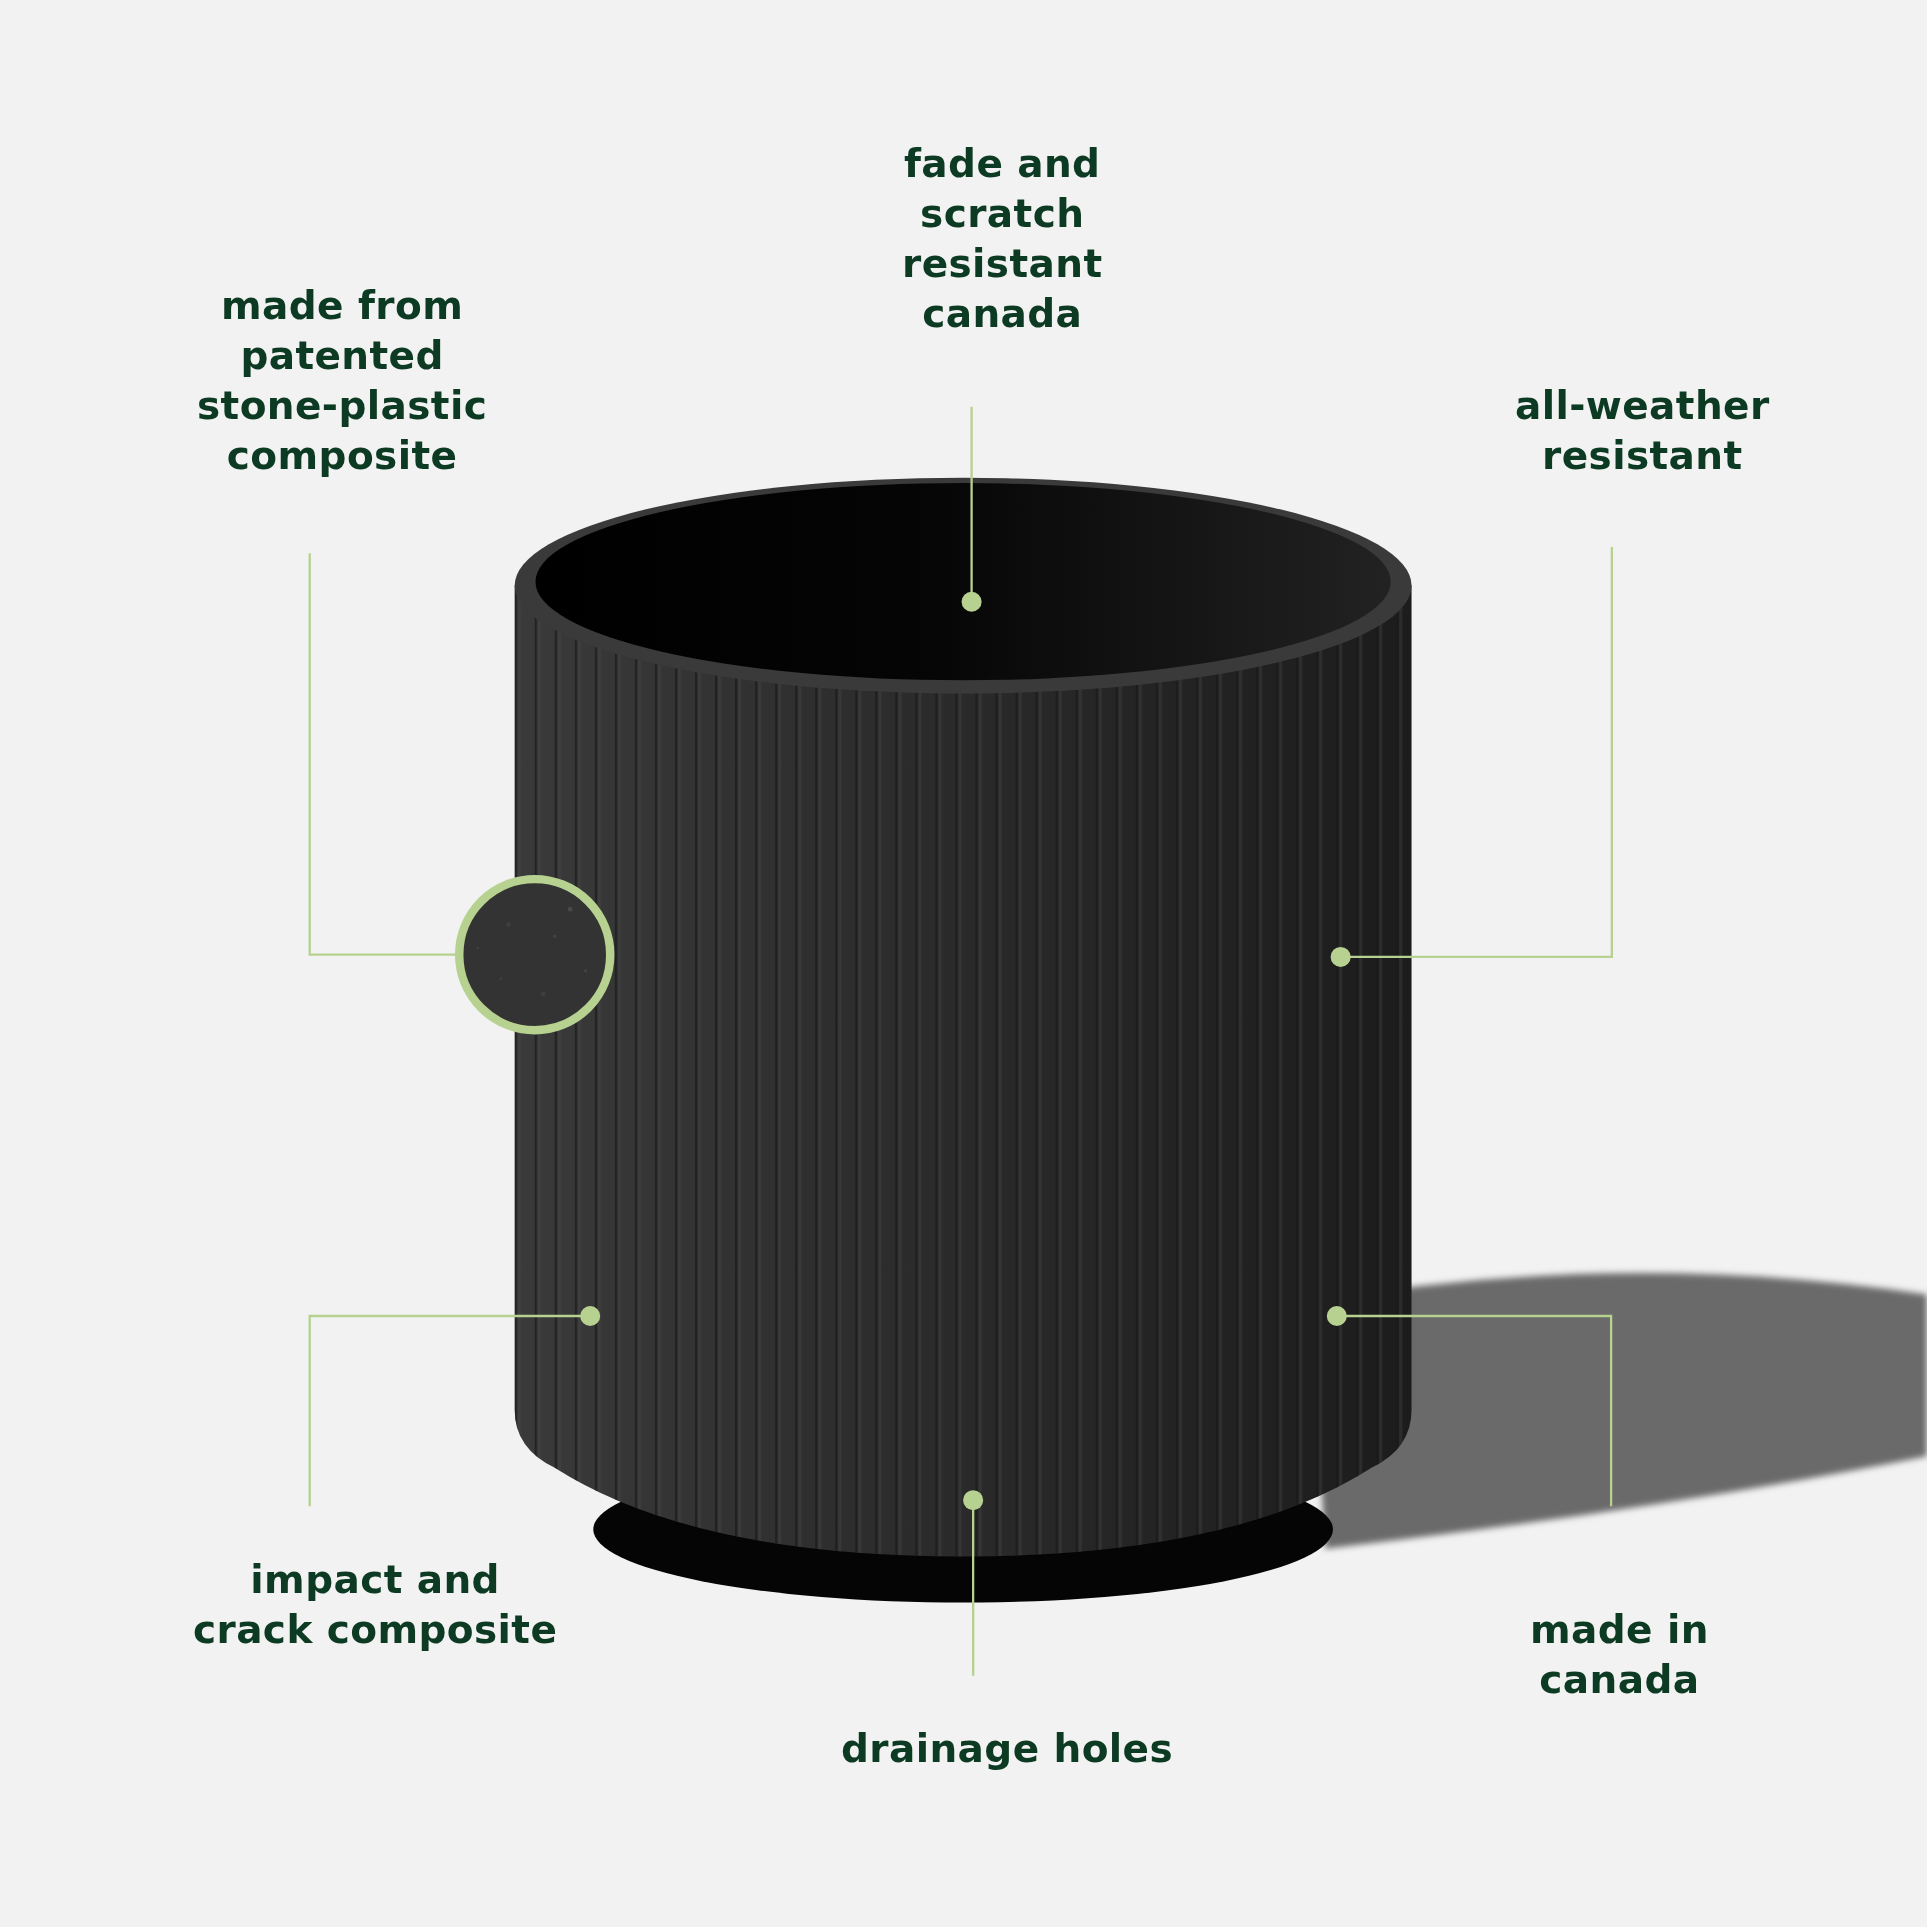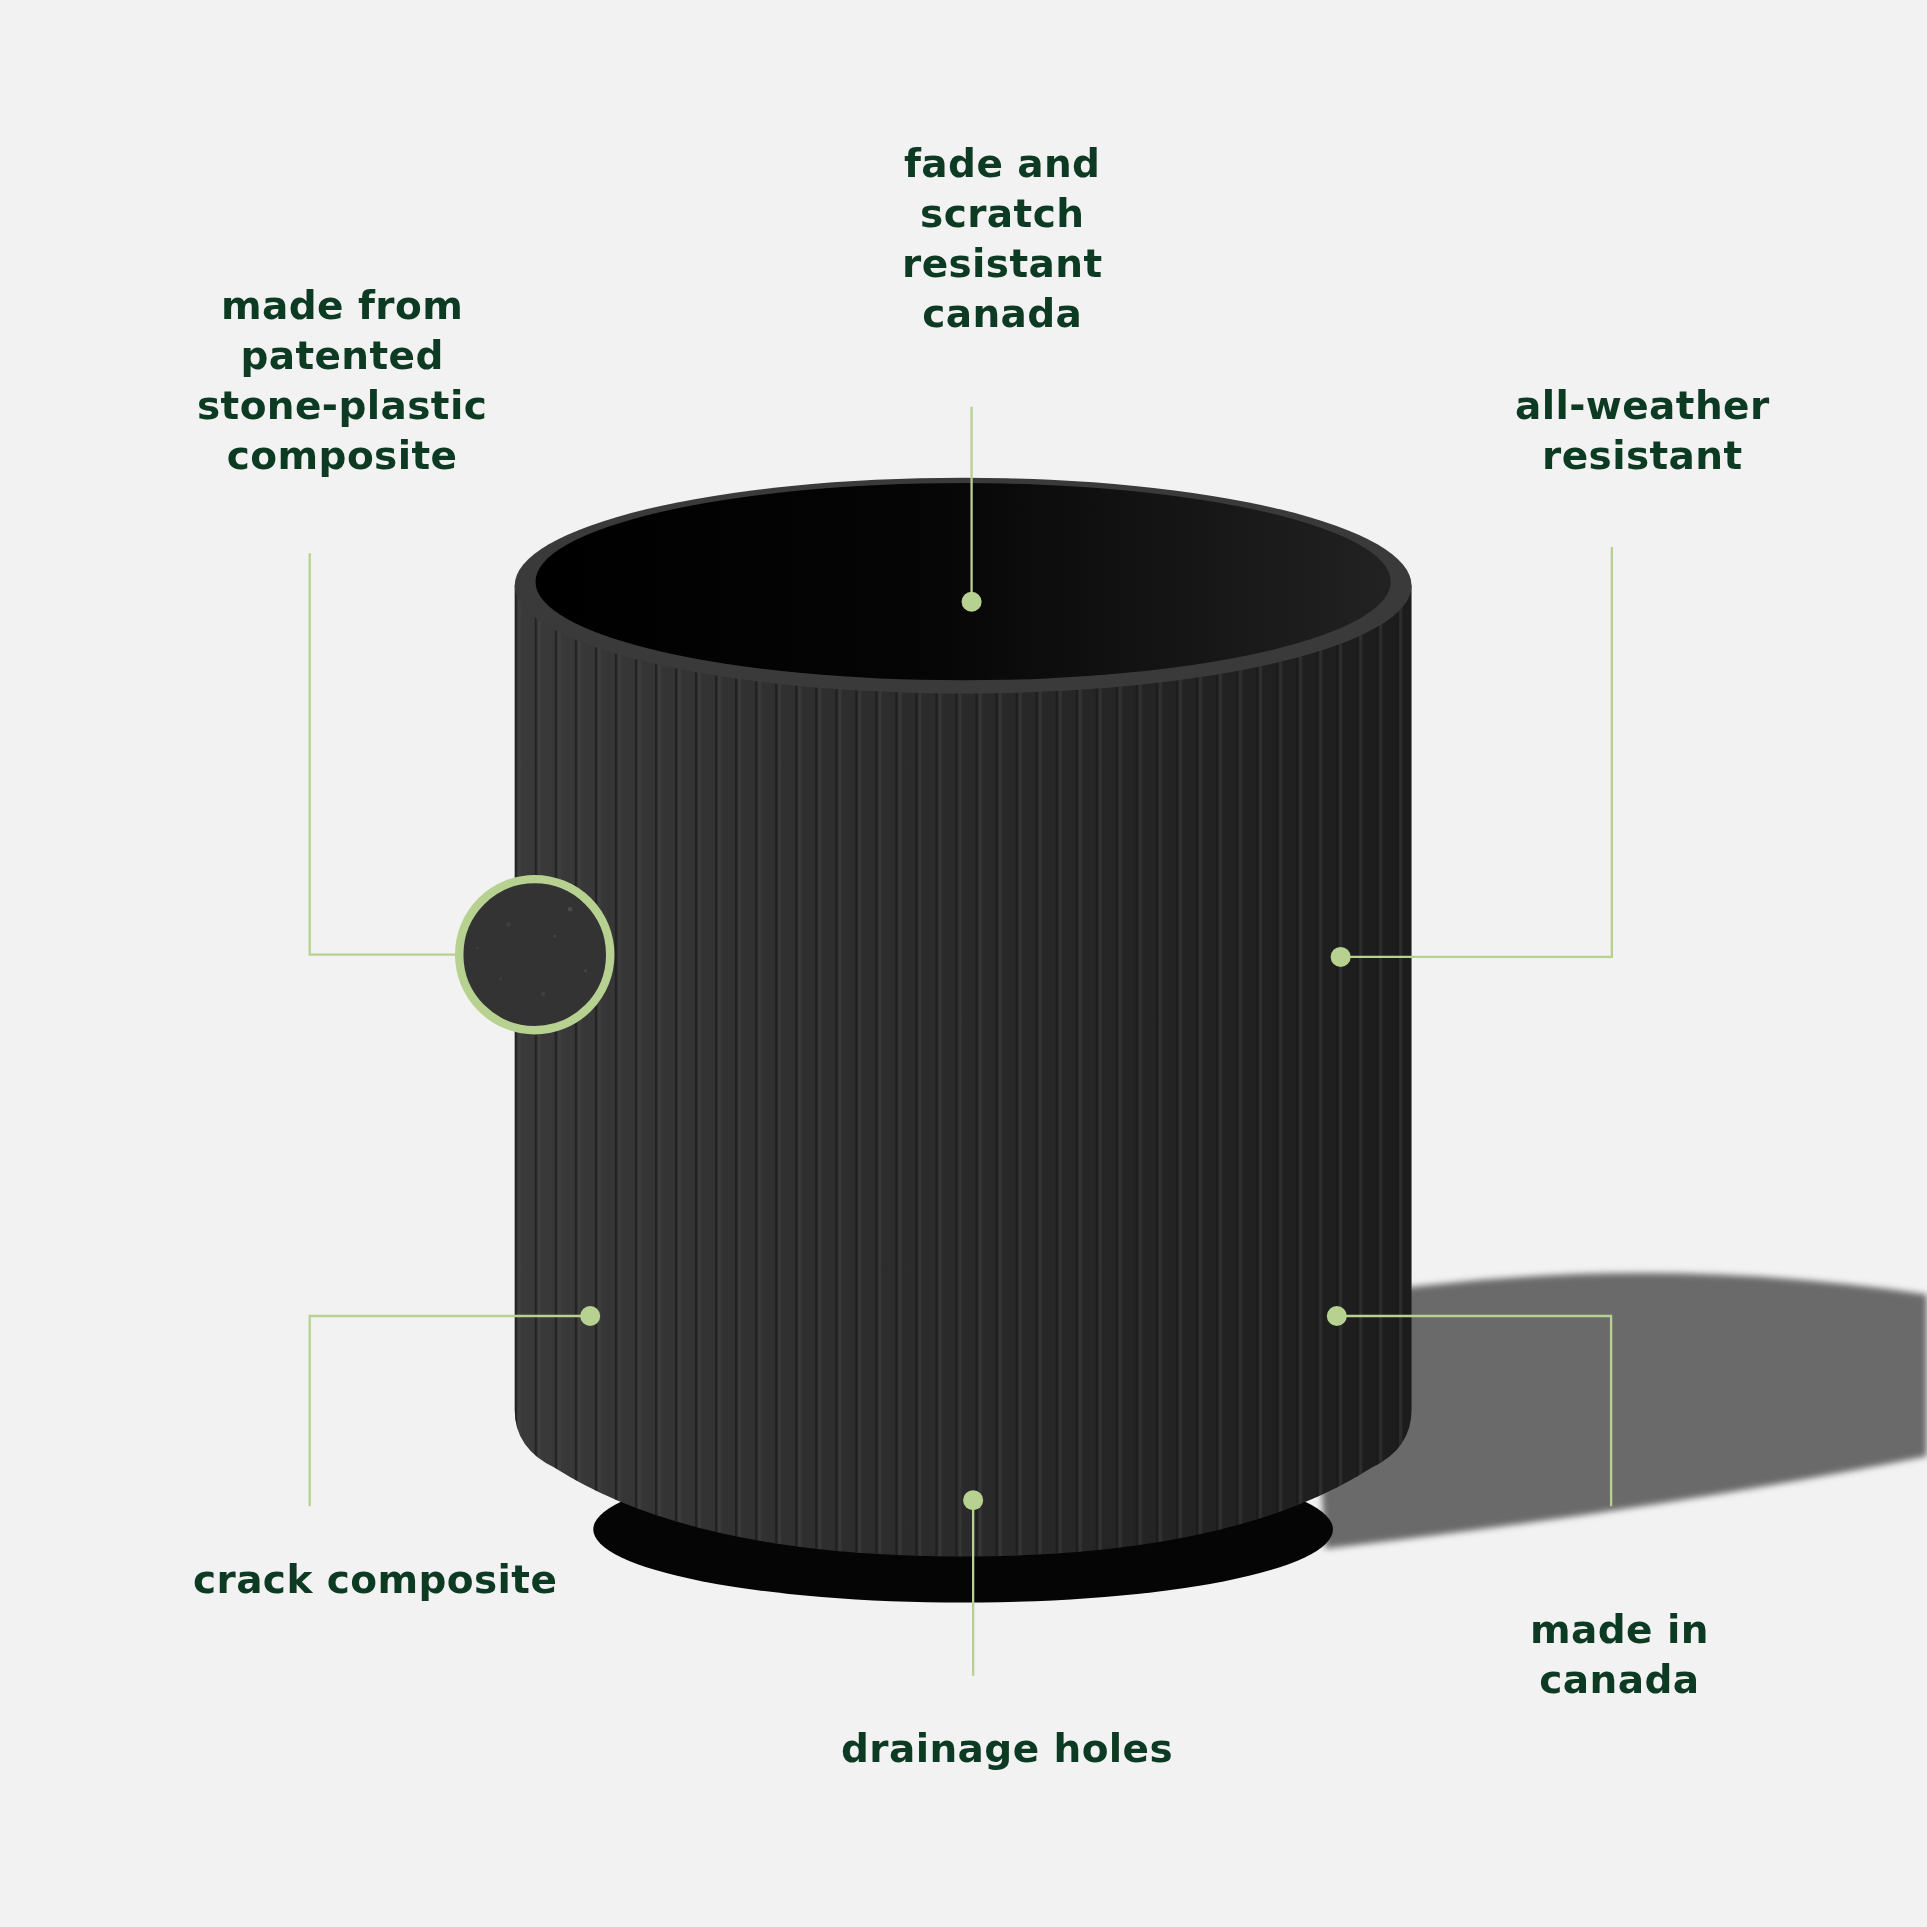--- a/index.html
+++ b/index.html
@@ -116,20 +116,21 @@
     <span>resistant</span>
     <span>canada</span>
   </div>
 
   <div class="label" style="left:1515px; top:381px;">
     <span>all-weather</span>
     <span>resistant</span>
   </div>
 
   <div class="label" style="left:193px; top:1555px;">
+    <span>impact and</span>
     <span>crack composite</span>
   </div>
 
   <div class="label" style="left:841px; top:1724px;">
     <span>drainage holes</span>
   </div>
 
   <div class="label" style="left:1530px; top:1557px;margin-top:48px;">
     <span>made in</span>
     <span>canada</span>

